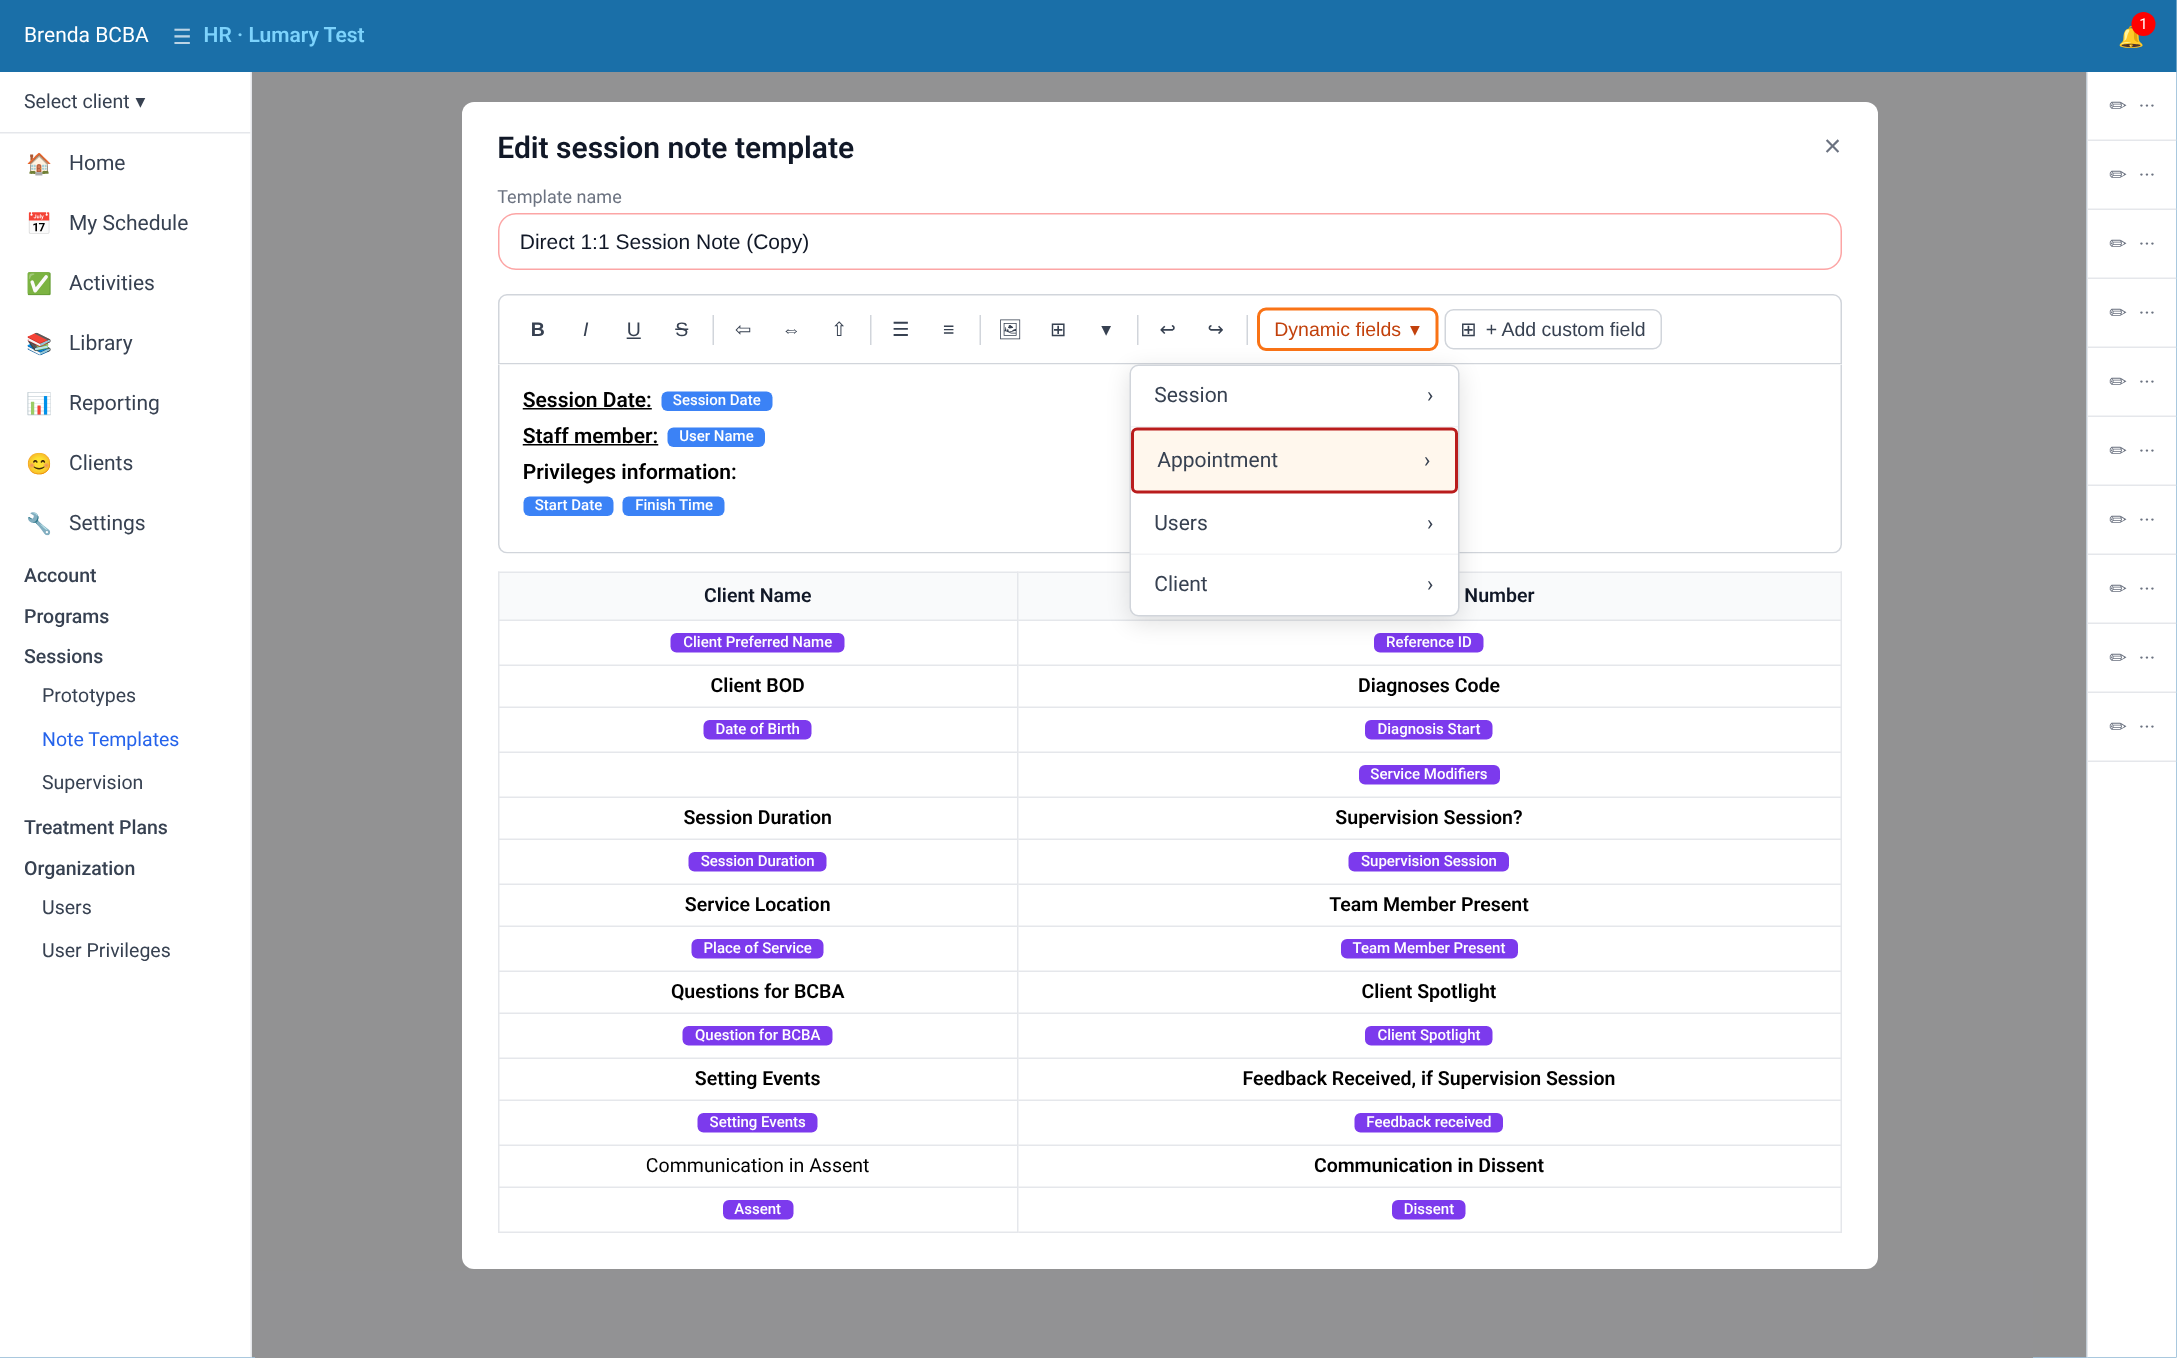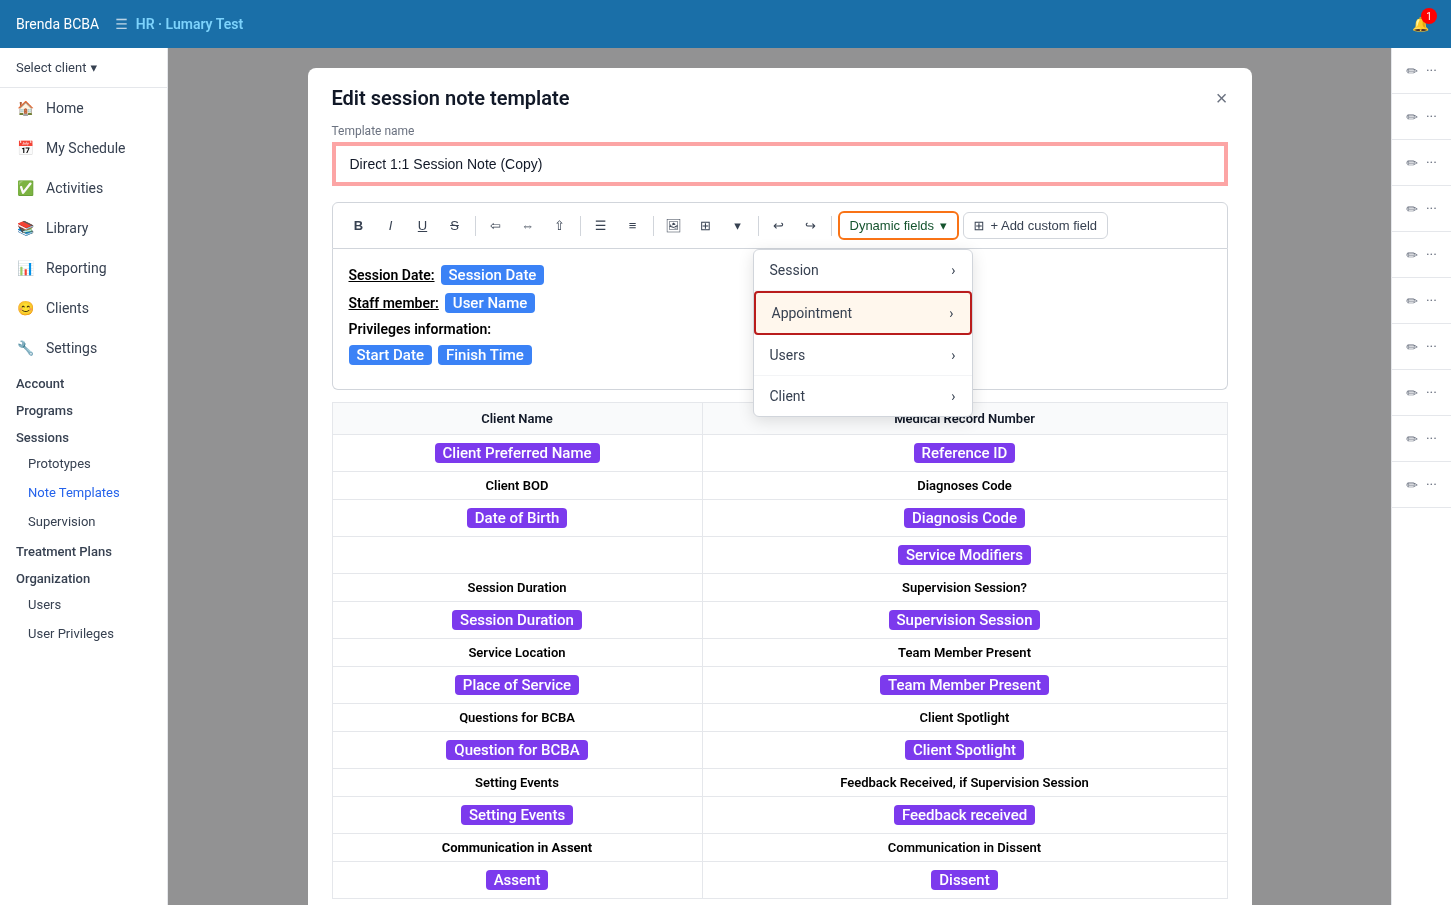--- a/index.html
+++ b/index.html
@@ -132,22 +132,22 @@
     .modal-title { font-size: 20px; font-weight: 600; color: #111827; }
     .close-btn { cursor: pointer; font-size: 20px; color: #6b7280; background: none; border: none; }
 
     .modal-body { padding: 0 24px 24px; overflow-y: auto; flex: 1; }
 
     
     .template-name-section { margin-bottom: 16px; }
     .template-name-label { font-size: 12px; color: #6b7280; margin-bottom: 4px; }
     .template-name-input {
       width: 100%;
-      border: 4px solid #fca5a5;
-      border-radius: 0;
+      border: 1px solid #fca5a5;
+      border-radius: 12px;
       padding: 10px 14px;
       font-size: 14px;
       color: #111827;
       outline: none;
     }
 
     
     .editor-toolbar {
       display: flex;
       align-items: center;
@@ -169,21 +169,21 @@
     .toolbar-separator { width: 1px; height: 20px; background: #d1d5db; margin: 0 2px; }
 
     .dynamic-fields-btn {
       display: flex; align-items: center; gap: 6px;
       padding: 5px 10px;
       border: 2px solid #f97316;
       border-radius: 6px;
       background: white;
       cursor: pointer;
       font-size: 13px;
-      color: #14532d;
+      color: #c2410c;
       font-weight: 500;
     }
     .add-custom-btn {
       display: flex; align-items: center; gap: 6px;
       padding: 5px 10px;
       border: 1px solid #d1d5db;
       border-radius: 6px;
       background: white;
       cursor: pointer;
       font-size: 13px;
@@ -203,21 +203,21 @@
 
     .editor-line { display: flex; align-items: center; gap: 6px; margin-bottom: 8px; font-size: 14px; }
     .editor-label { font-weight: 600; text-decoration: underline; }
 
     .tag {
       display: inline-flex; align-items: center;
       background: #7c3aed;
       color: white;
       border-radius: 4px;
       padding: 1px 8px;
-      font-size: 15px;
+      font-size: 10px;
       font-weight: 500;
     }
     .tag.blue { background: #3b82f6; }
 
     
     .dropdown-menu {
       position: absolute;
       top: 160px;
       left: 630px;
       width: 220px;
@@ -428,21 +428,21 @@
                 <td><span class="tag">Reference ID</span></td>
               </tr>
 
               <tr>
                 <td style="font-weight:600">Client BOD</td>
                 <td style="font-weight:600">Diagnoses Code</td>
               </tr>
 
               <tr>
                 <td><span class="tag">Date of Birth</span></td>
-                <td><span class="tag">Diagnosis Code</span></td>
+                <td><span class="tag">Diagnosis Start</span></td>
               </tr>
 
 
               <tr>
                 <td></td>
                 <td><span class="tag">Service Modifiers</span></td>
               </tr>
 
               <tr>
                 <td style="font-weight:600">Session Duration</td>
@@ -478,21 +478,21 @@
                 <td style="font-weight:600">Setting Events</td>
                 <td style="font-weight:600">Feedback Received, if Supervision Session</td>
               </tr>
 
               <tr>
                 <td><span class="tag">Setting Events</span></td>
                 <td><span class="tag">Feedback received</span></td>
               </tr>
 
               <tr>
-                <td style="font-weight:700">Communication in Assent</td>
+                <td style="font-weight:400">Communication in Assent</td>
                 <td style="font-weight:600">Communication in Dissent</td>
               </tr>
 
               <tr>
                 <td><span class="tag">Assent</span></td>
                 <td><span class="tag">Dissent</span></td>
               </tr>
             </tbody>
           </table>
 

